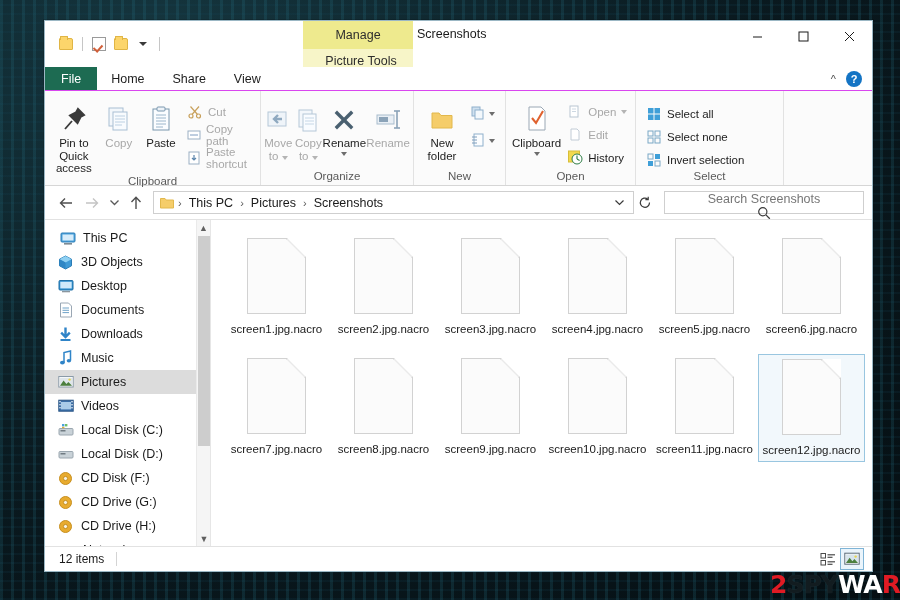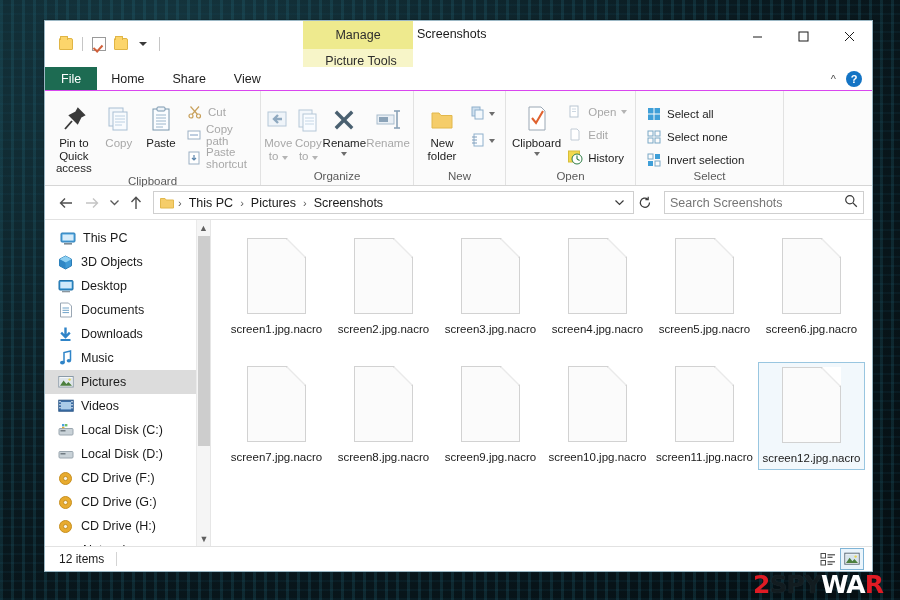--- a/index.html
+++ b/index.html
@@ -133,21 +133,21 @@
   .addr-box {
     flex: 1; height: 23px; border: 1px solid #cfcfcf; background: #fff;
     display: flex; align-items: center; padding: 0 4px; gap: 2px; margin-left: 4px;
   }
   .crumb { font-size: 12.5px; color: #1a1a1a; padding: 0 4px; }
   .crumb-sep { color: #5a5a5a; font-size: 11px; padding: 0 1px; }
   .addr-tail { flex: 1; }
   .addr-ctl { width: 20px; height: 23px; display: flex; align-items: center; justify-content: center; color: #3a3a3a; font-size: 11px; }
   .search-box {
     width: 200px; height: 23px; border: 1px solid #cfcfcf; background: #fff;
-    display: flex; align-items: center; padding: 0 5px; margin-left: 8px;
+    display: flex; align-items: center; padding: 0 5px; margin-left: 8px; flex-direction: column;
   }
   .search-ph { flex: 1; font-size: 12.5px; color: #767676; }
 
   
   .main { flex: 1; display: flex; min-height: 0; border-top: 1px solid #e2e2e2; }
   .nav-pane {
     width: 166px; background: #fff; position: relative; overflow: hidden;
     border-right: 1px solid #e6e6e6;
   }
   .tree { padding-top: 6px; }
@@ -163,21 +163,21 @@
     position: absolute; right: 0; top: 0; width: 14px; height: 100%;
     background: #f5f5f5; border-left: 1px solid #eaeaea;
   }
   .ts-arrow { height: 15px; display: flex; align-items: center; justify-content: center; color: #5f5f5f; font-size: 9px; }
   .ts-thumb { position: absolute; left: 1px; top: 16px; width: 12px; height: 210px; background: #cdcdcd; }
 
   
   .file-pane { flex: 1; background: #fff; position: relative; overflow: hidden; }
   .grid {
     display: grid; grid-template-columns: repeat(6, 107px);
-    padding: 14px 0 0 12px; row-gap: 22px;
+    padding: 14px 0 0 12px; row-gap: 14px;
   }
   .file-cell {
     width: 107px; display: flex; flex-direction: column; align-items: center;
     padding: 4px 2px 4px 2px;
   }
   .file-cell.selected { background: #f2f8fc; border: 1px solid #99c6e0; }
   .doc-ico {
     width: 59px; height: 76px; background: #fbfbfb; border: 1px solid #d2d2d2;
     position: relative; margin-bottom: 8px;
   }
@@ -203,21 +203,21 @@
     display: flex; align-items: center; padding: 0 8px; flex: 0 0 auto;
   }
   .status-text { font-size: 12px; color: #1a1a1a; padding-left: 6px; }
   .status-sep { width: 1px; height: 14px; background: #d4d4d4; margin-left: 12px; }
   .status-spacer { flex: 1; }
   .viewbtn { width: 24px; height: 22px; display: flex; align-items: center; justify-content: center; }
   .viewbtn.active { border: 1px solid #7fb4d6; background: #eaf4fb; }
 
   
   .watermark {
-    position: absolute; right: 17px; bottom: 2px;
+    position: absolute; right: 0; bottom: 2px;
     font-size: 25px; font-weight: bold; letter-spacing: -1px;
     font-family: "DejaVu Sans", sans-serif;
     line-height: 26px; white-space: nowrap;
   }
   .wm-2 { color: #e01b24; }
   .wm-spy { color: #121c20; text-shadow: 0 0 1px #2a3b42; }
   .wm-wa { color: #ffffff; }
   .wm-r { color: #e01b24; }
 </style>
 </head>
@@ -746,21 +746,21 @@
           <span>Local Disk (D:)</span>
         </div>
 
         <div class="tree-item indent">
           <span class="tico">
             <svg width="15" height="15" viewBox="0 0 15 15">
                 <circle cx="7.5" cy="7.5" r="6" fill="#e8ab2e" stroke="#c78f1f"></circle>
                 <circle cx="7.5" cy="7.5" r="2.1" fill="#f6f2e2" stroke="#c78f1f"></circle>
               </svg>
           </span>
-          <span>CD Drive (F:)</span>
+          <span>CD Disk (F:)</span>
         </div>
 
         <div class="tree-item indent">
           <span class="tico">
             <svg width="15" height="15" viewBox="0 0 15 15">
                 <circle cx="7.5" cy="7.5" r="6" fill="#e8ab2e" stroke="#c78f1f"></circle>
                 <circle cx="7.5" cy="7.5" r="2.1" fill="#f6f2e2" stroke="#c78f1f"></circle>
               </svg>
           </span>
           <span>CD Drive (G:)</span>

